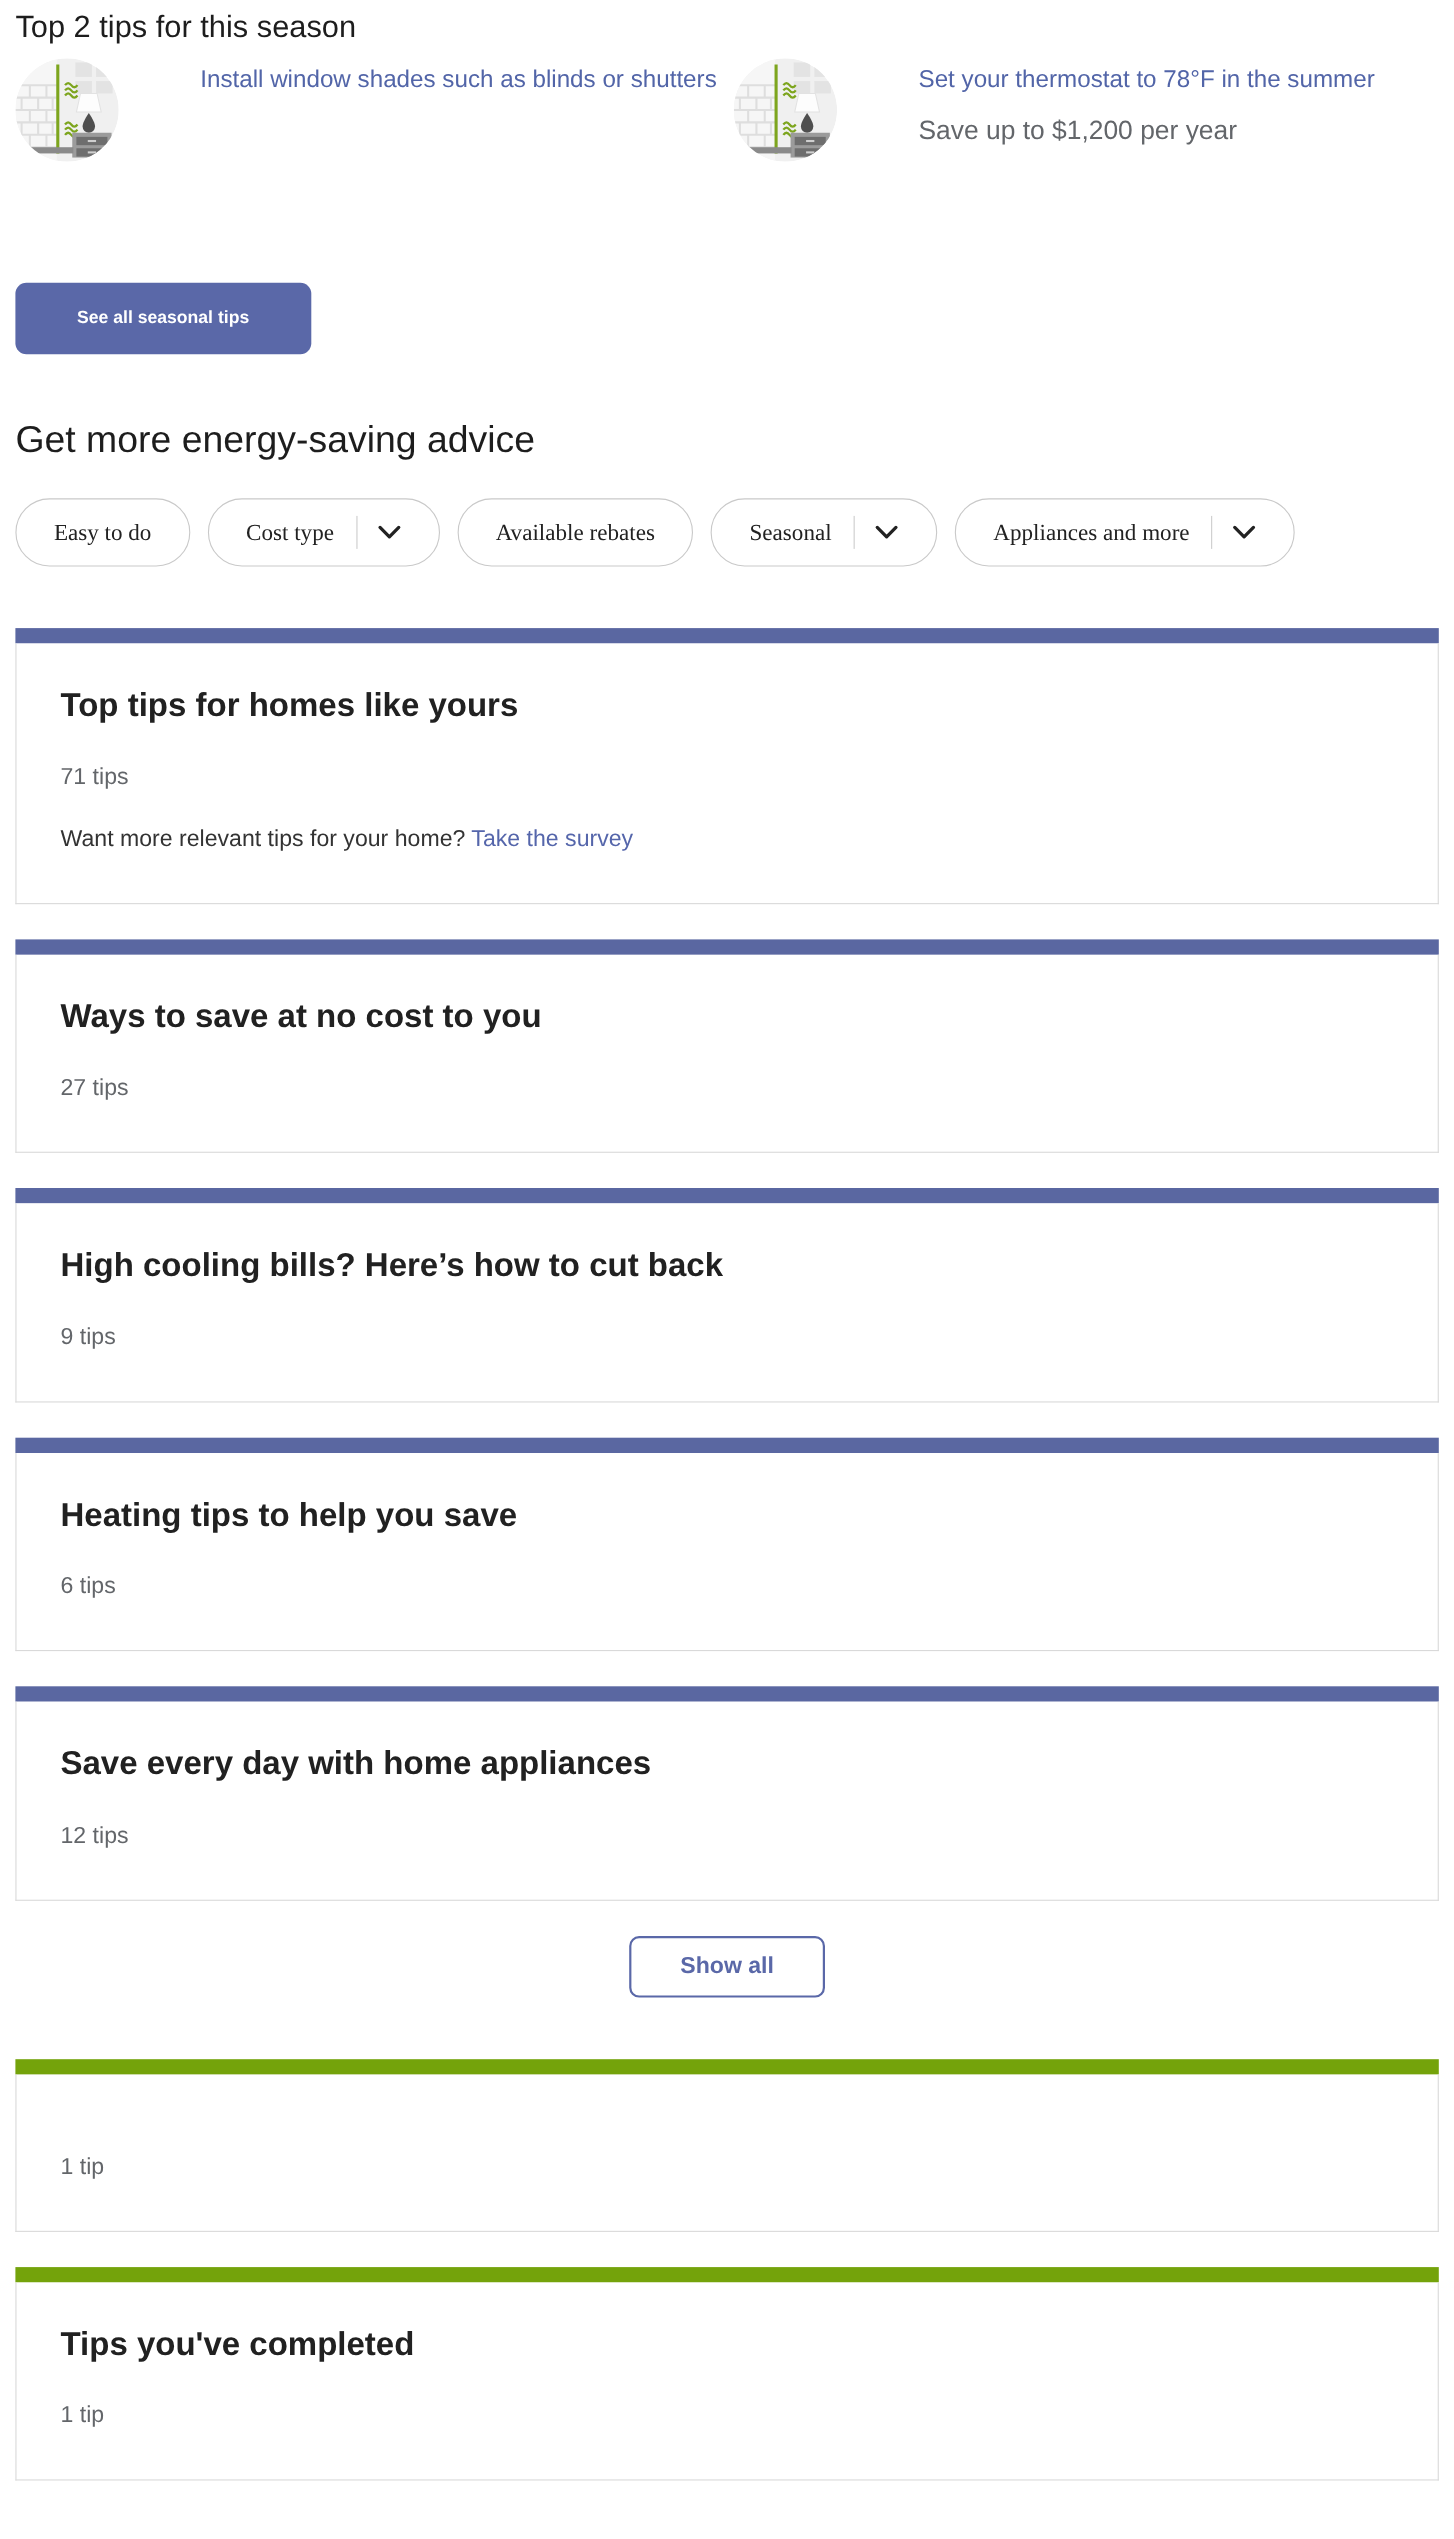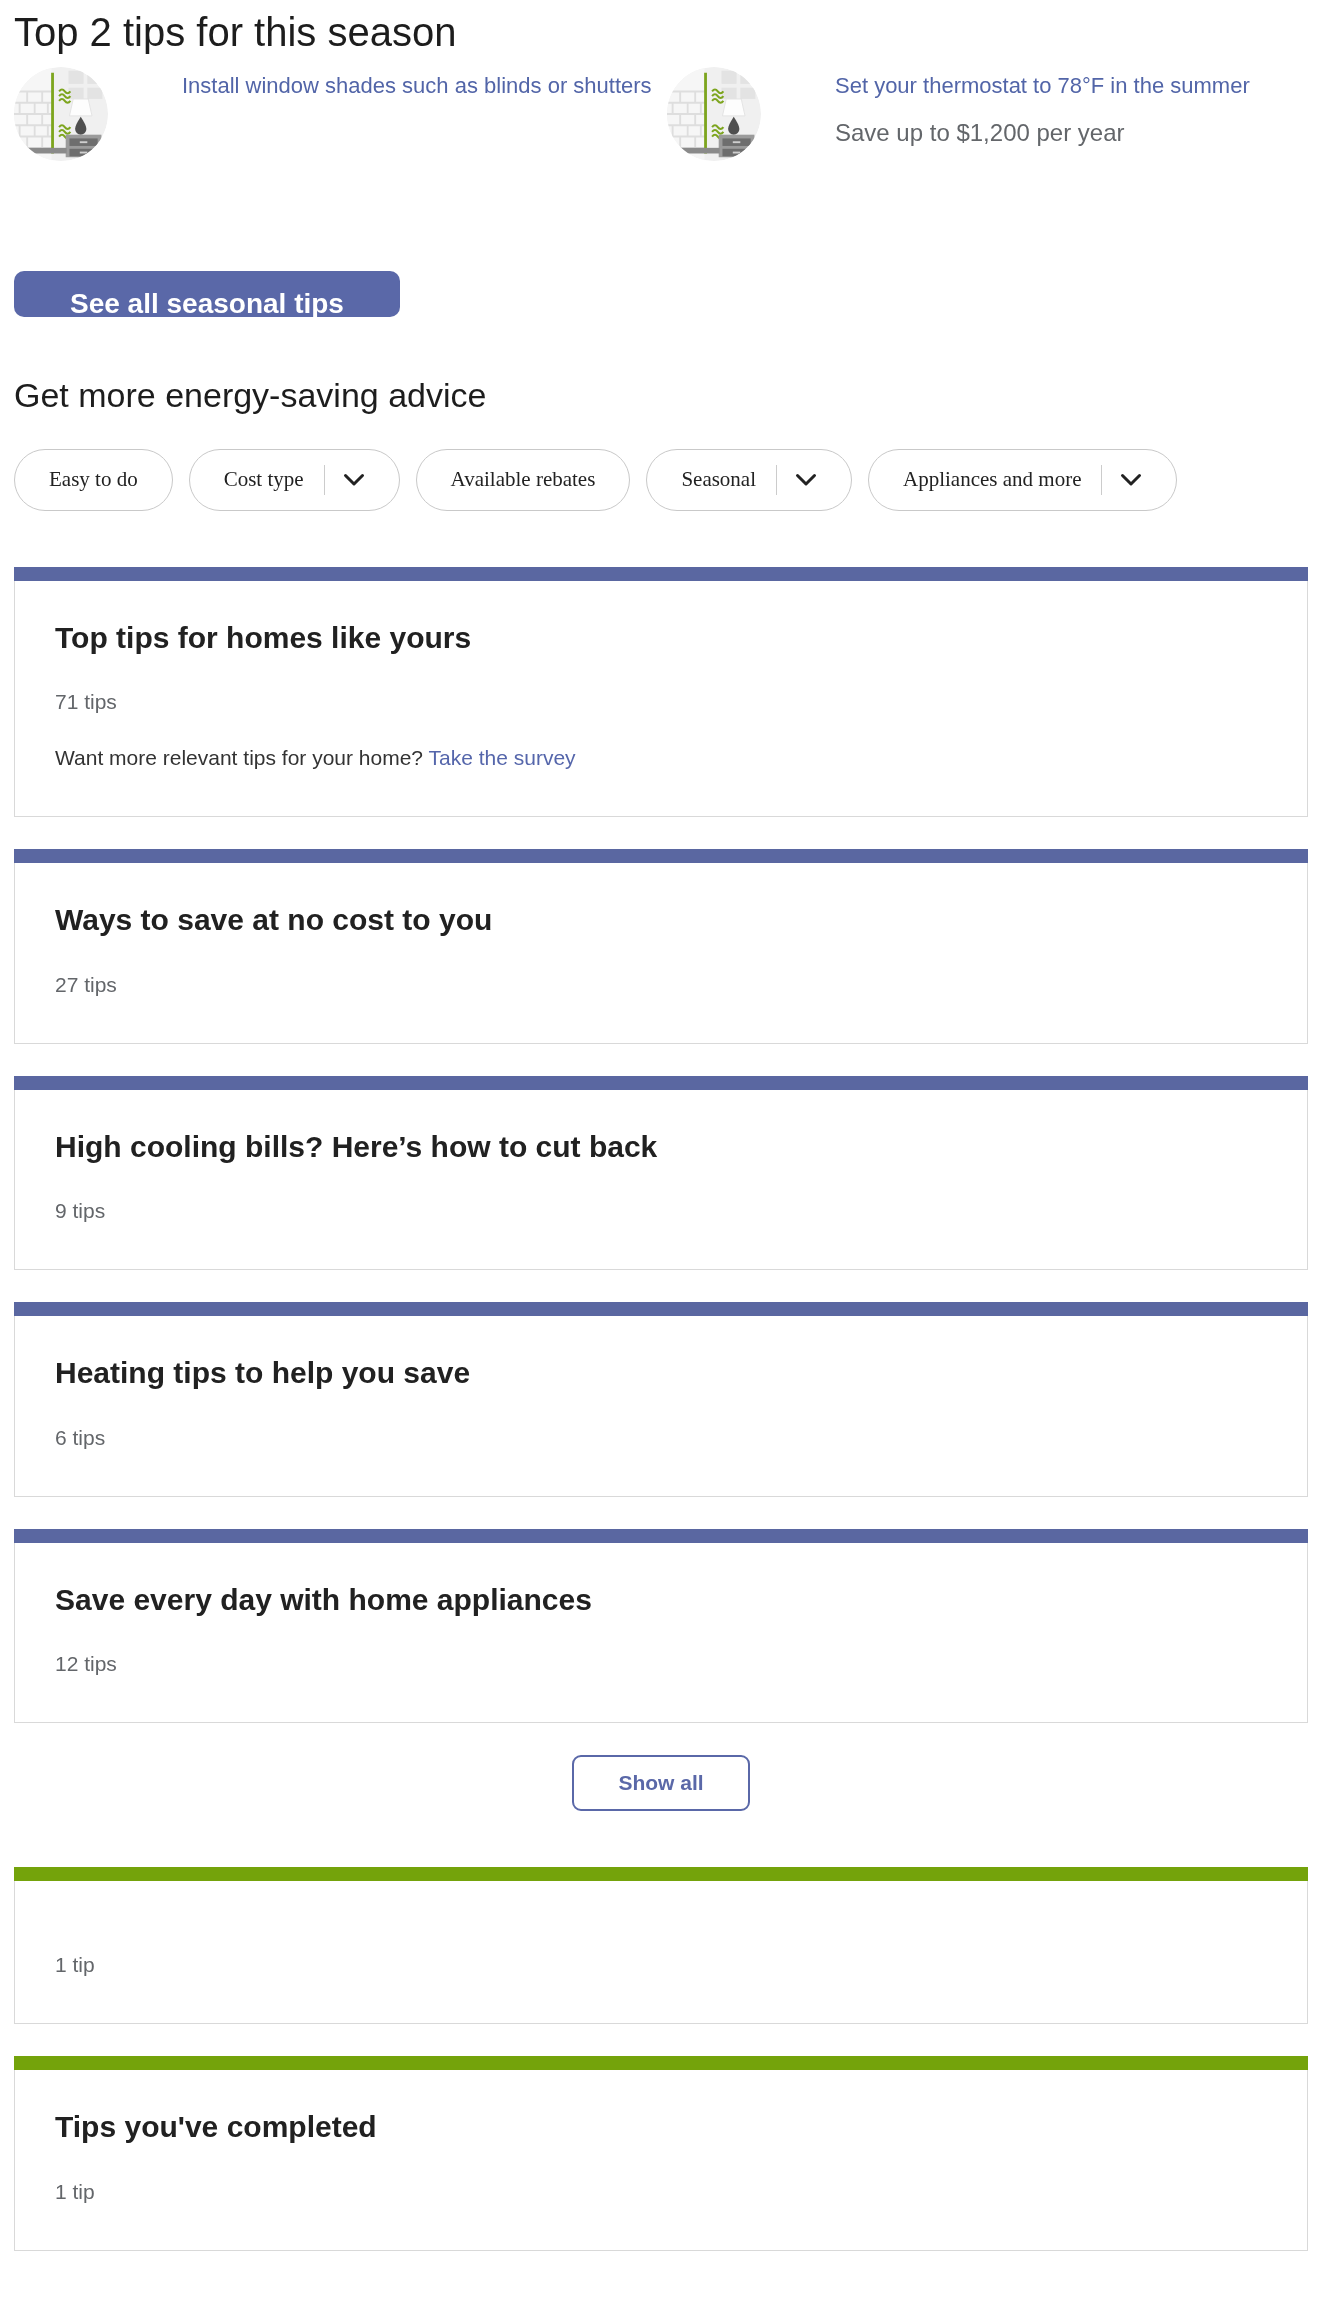--- a/index.html
+++ b/index.html
@@ -5,39 +5,39 @@
   * { box-sizing: border-box; margin: 0; padding: 0; }
   html, body { background: #ffffff; }
   body {
     width: 1322px;
     font-family: "Liberation Sans", "DejaVu Sans", sans-serif;
     color: #1f1f1f;
   }
   .container { width: 1294px; margin-left: 14px; }
 
   
-  .h1 { font-size: 40px; font-weight: 400; color: #1d1d1d; margin-top: 8px; line-height: 1.2; }
+  .h1 { font-size: 28px; font-weight: 400; color: #1d1d1d; margin-top: 8px; line-height: 1.2; }
   .h2 { font-size: 34px; font-weight: 400; color: #1d1d1d; margin-top: 58px; line-height: 1.2; }
 
   
   .tips-row { display: grid; grid-template-columns: 1fr 1fr; margin-top: 9px; gap: 12px; }
   .tip { display: flex; align-items: flex-start; }
   .tip-icon { flex: 0 0 auto; width: 94px; height: 94px; margin-top: 2px; }
   .tip-text { margin-left: 74px; max-width: 470px; padding-top: 4px; }
   .tip-link { font-size: 22px; line-height: 1.55; color: #5265a8; cursor: pointer; }
   .tip-sub { font-size: 24px; color: #63666a; margin-top: 16px; }
 
   
   .primary-btn {
     display: inline-block; margin-top: 110px;
     background: #5a68a8; color: #ffffff;
-    font-size: 28px; font-weight: 700;
+    font-size: 16px; font-weight: 700;
     font-family: "Liberation Sans", sans-serif;
     border: none; border-radius: 10px;
-    padding: 0 56px; height: 46px; line-height: 65px;
+    padding: 0 56px; height: 65px; line-height: 65px;
     cursor: pointer;
   }
 
   
   .pills { display: flex; gap: 16px; margin-top: 33px; }
   .pill {
     display: inline-flex; align-items: center;
     height: 62px; padding: 0 34px;
     border: 1.5px solid #c9c9c9; border-radius: 999px;
     background: #ffffff; font-size: 21px; color: #222222;

